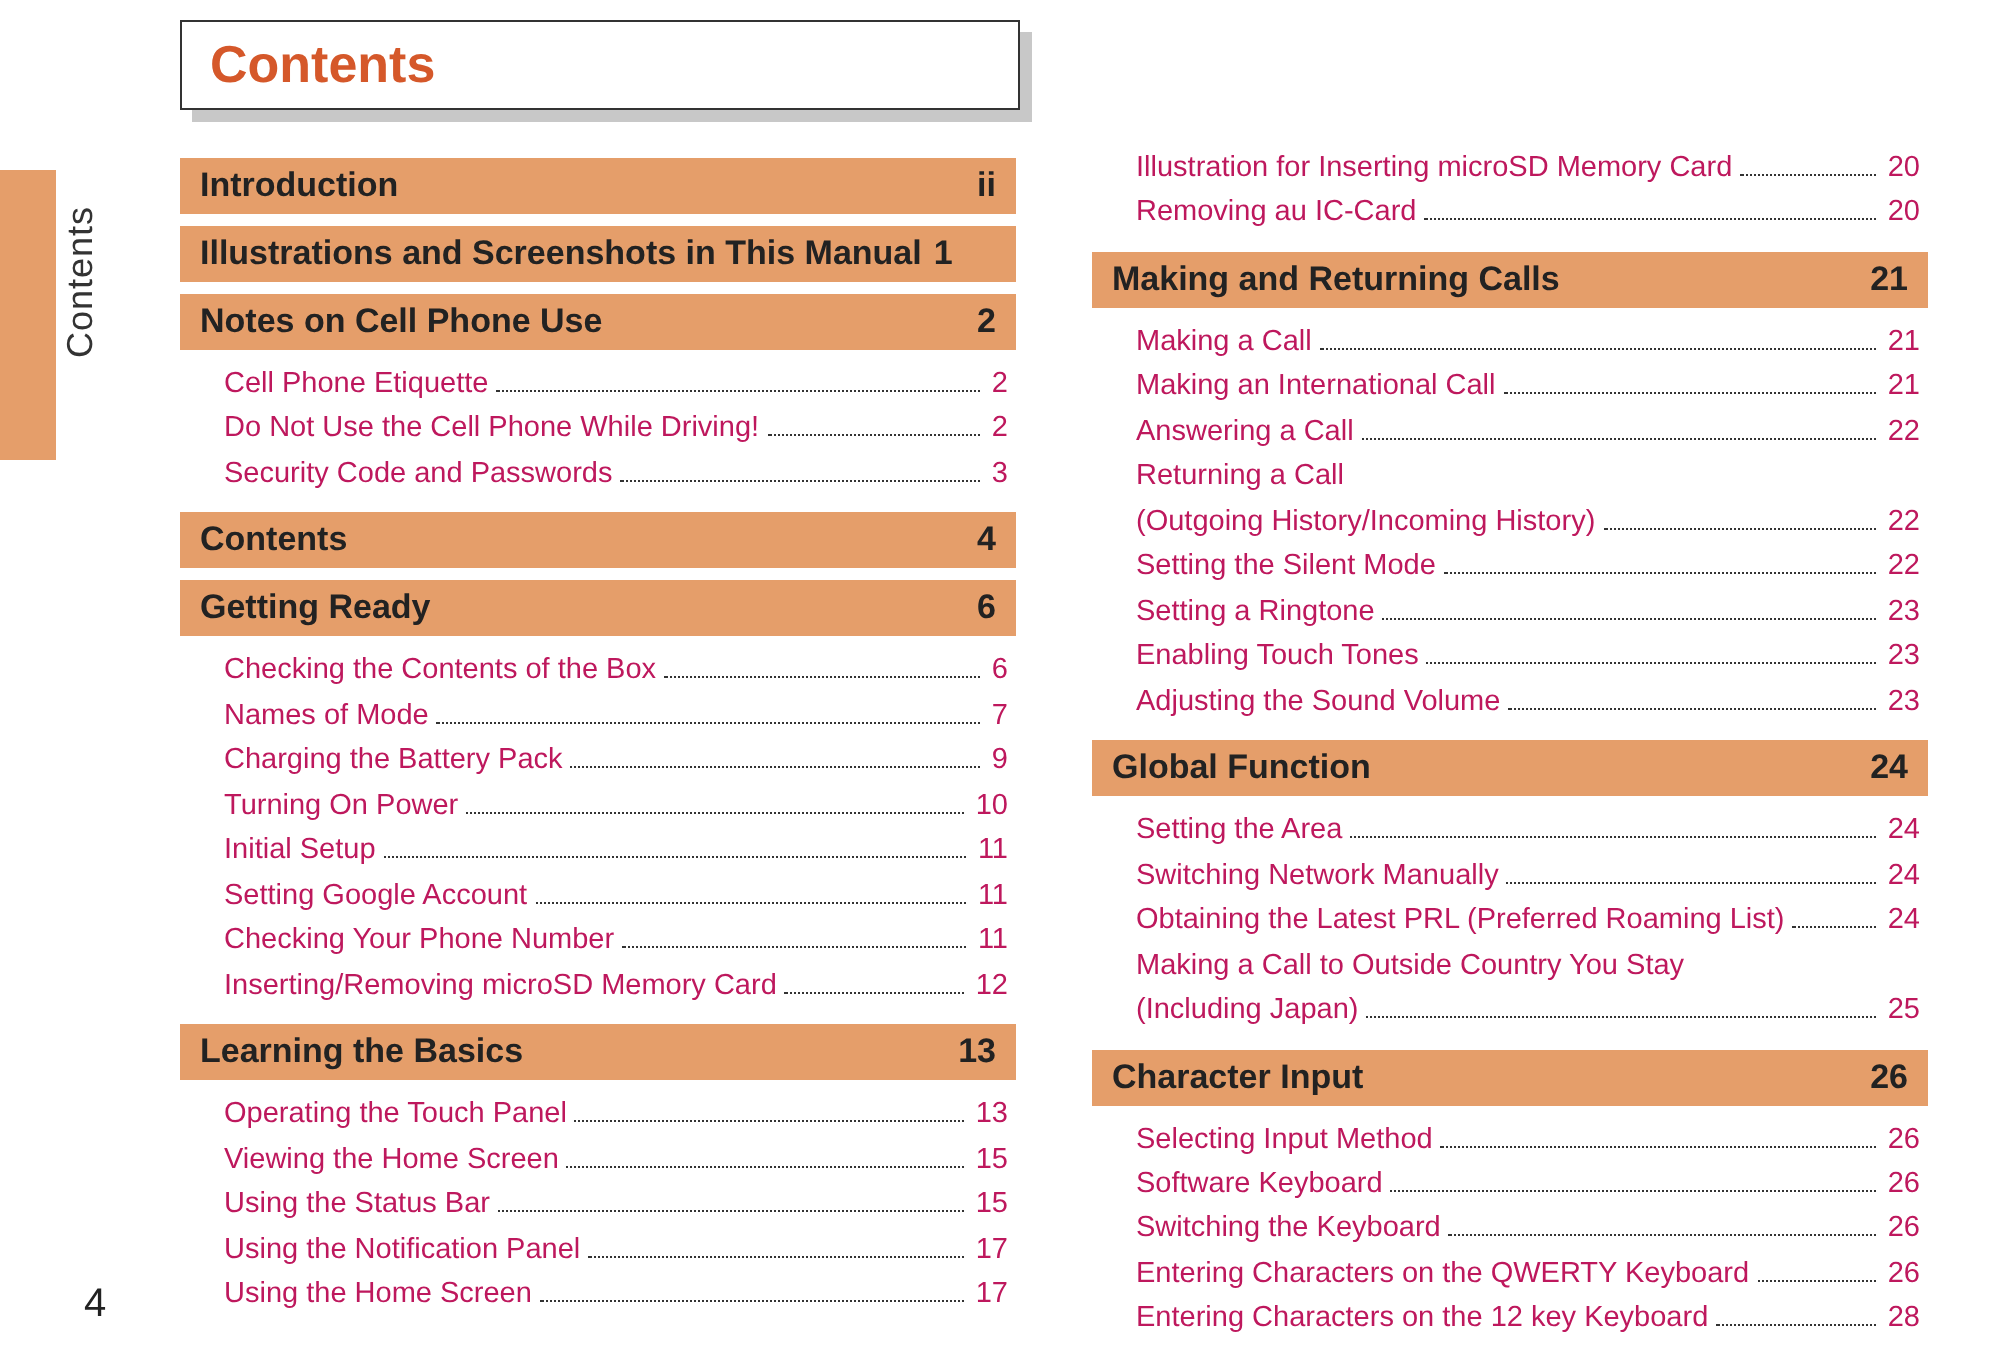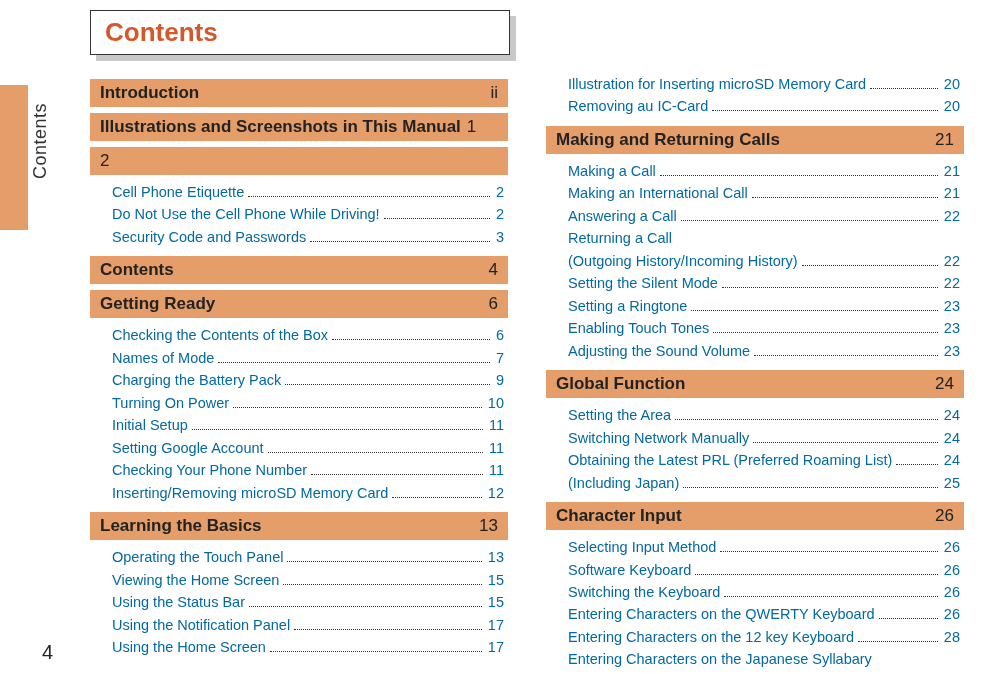--- a/index.html
+++ b/index.html
@@ -76,28 +76,28 @@
     background: #e59e6a;
     color: #222;
     font-weight: bold;
     font-size: 17px;
     padding: 4px 10px;
     margin: 6px 0 6px 0;
     display: flex;
     justify-content: space-between;
     align-items: flex-end;
   }
-  .sec-head .pg { font-weight: normal; }
+  .sec-head .pg { font-weight: bold; }
   .items { padding: 0 4px 2px 22px; }
   .toc-row {
     display: flex;
     align-items: baseline;
     font-size: 14.5px;
     line-height: 1.55;
-    color: #0369a1;
+    color: #be185d;
   }
   .toc-label { white-space: pre-wrap; }
   .toc-leader {
     flex: 1 1 auto;
     border-bottom: 1.5px dotted #333;
     margin: 0 4px 3px 4px;
     height: 0.8em;
   }
   .toc-page { white-space: nowrap; padding-left: 2px; }
   .toc-cont {  }
@@ -121,20 +121,21 @@
       <div class="col">
         <div class="sec-head">
           <span>Introduction</span>
           <span class="pg">ii</span>
         </div>
         <div class="sec-head" style="justify-content: flex-start;">
           <span>Illustrations and Screenshots in This Manual</span>
           <span class="pg" style="margin-left: 6px;">1</span>
         </div>
         <div class="sec-head">
+          <span>Notes on Cell Phone Use</span>
           <span class="pg">2</span>
         </div>
         <div class="items">
           <div class="toc-row">
             <span class="toc-label">Cell Phone Etiquette</span>
             <span class="toc-leader"></span>
             <span class="toc-page">2</span>
           </div>
           <div class="toc-row">
             <span class="toc-label">Do Not Use the Cell Phone While Driving!</span>
@@ -303,20 +304,23 @@
           </div>
           <div class="toc-row">
             <span class="toc-label">Switching Network Manually</span>
             <span class="toc-leader"></span>
             <span class="toc-page">24</span>
           </div>
           <div class="toc-row">
             <span class="toc-label">Obtaining the Latest PRL (Preferred Roaming List)</span>
             <span class="toc-leader"></span>
             <span class="toc-page">24</span>
+          </div>
+          <div class="toc-row toc-cont">
+            <span class="toc-label">Making a Call to Outside Country You Stay</span>
           </div>
           <div class="toc-row">
             <span class="toc-label">(Including Japan)</span>
             <span class="toc-leader"></span>
             <span class="toc-page">25</span>
           </div>
         </div>
         <div class="sec-head">
           <span>Character Input</span>
           <span class="pg">26</span>

